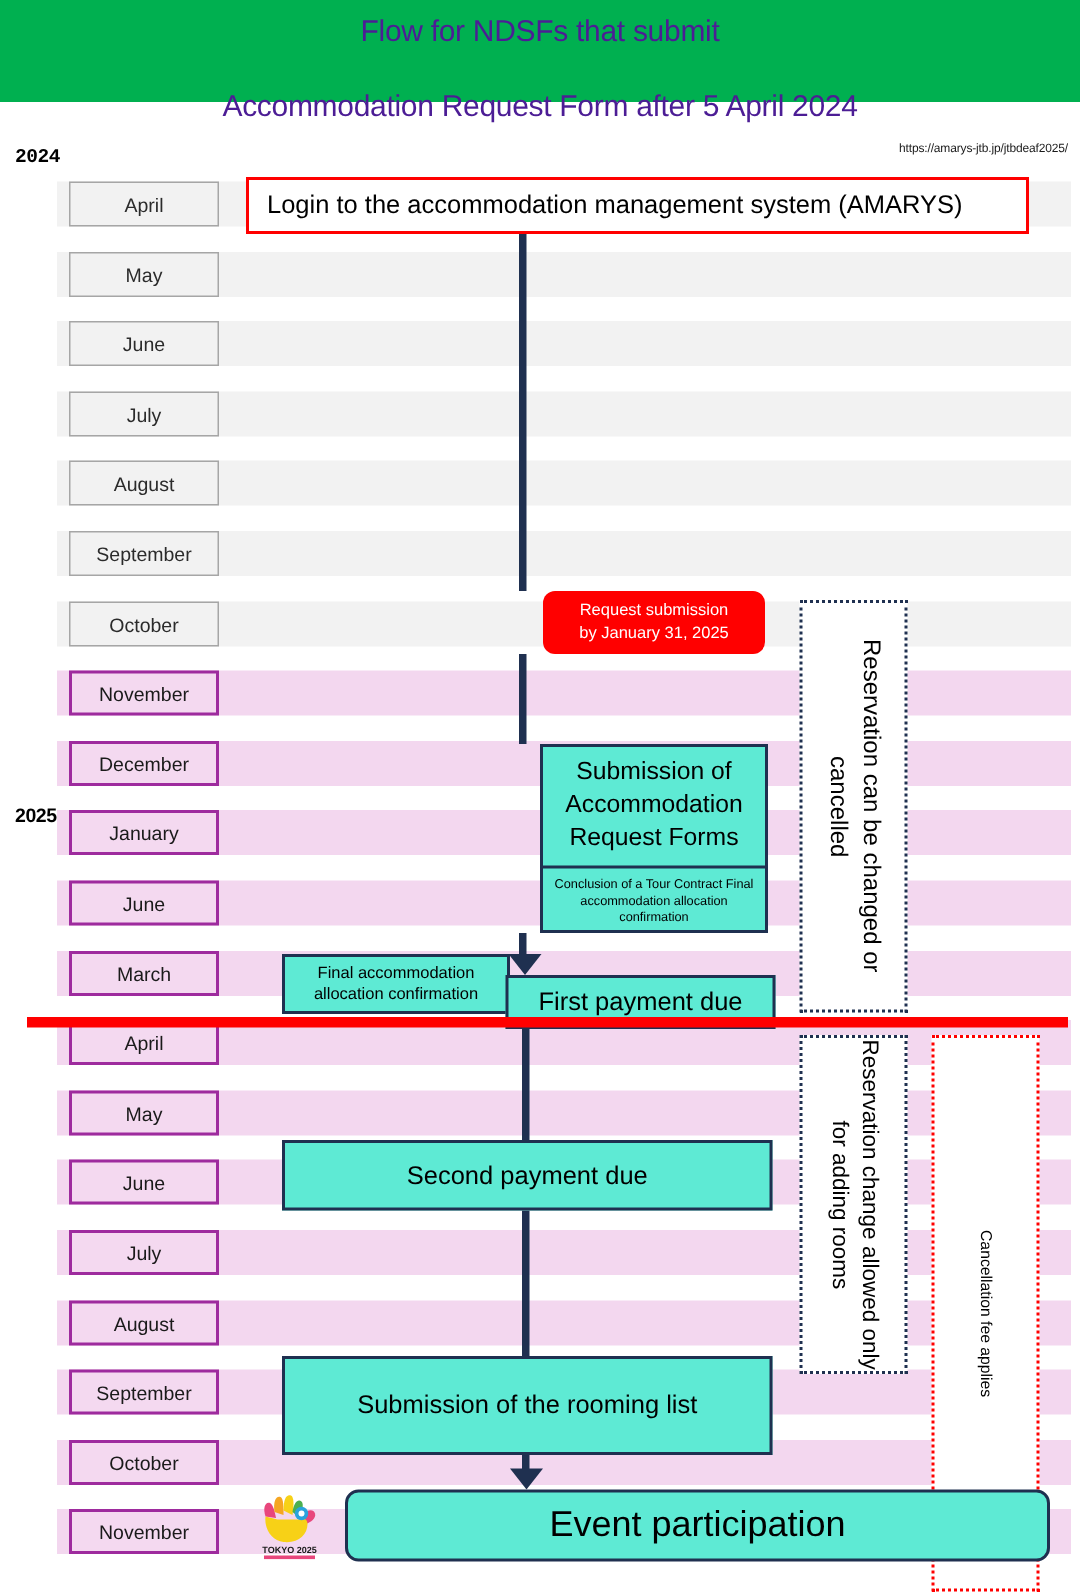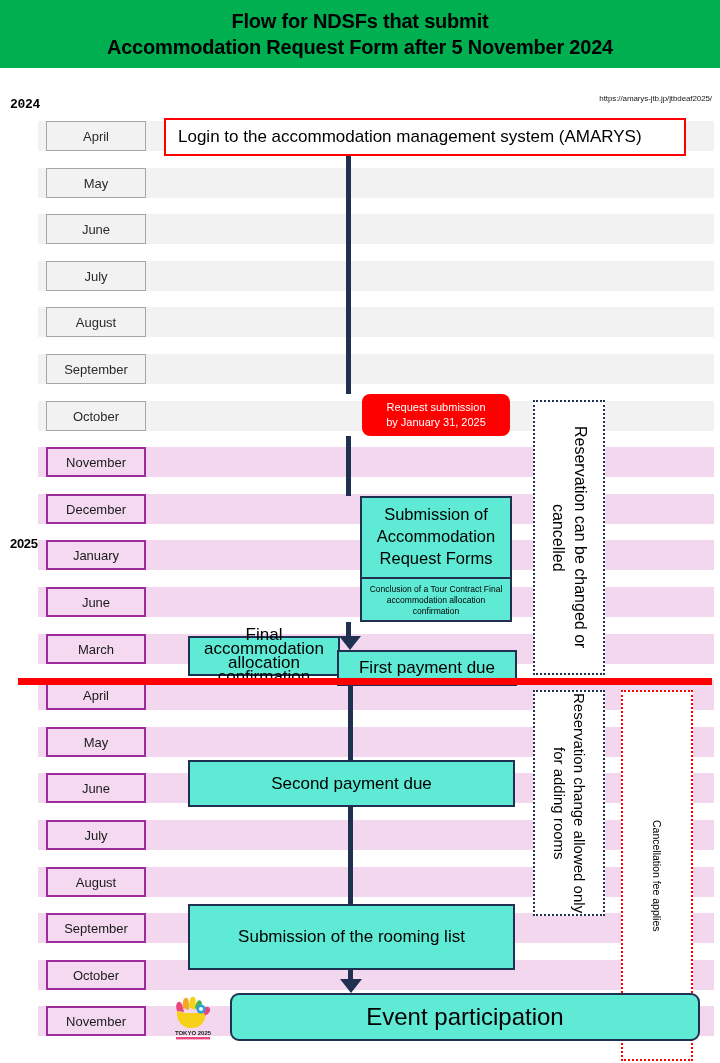--- a/index.html
+++ b/index.html
@@ -18,26 +18,27 @@
   
   .banner {
     position: absolute; left: 0; top: 0;
     width: 720px; height: 68px;
     background: #00B050;
     display: flex; flex-direction: column;
     align-items: center; justify-content: center;
     gap: 1px;
   }
   .banner-line {
-    color: #000000;
-    font-weight: bold;
+    color: #4c1d95;
+    font-weight: normal;
     font-size: 20px;
     line-height: 25px;
     letter-spacing: -0.2px;
     white-space: nowrap;
+    margin-top: 24px;
   }
 
   
   .year-label {
     position: absolute;
     font-size: 13px;
     font-weight: bold;
     color: #000;
     letter-spacing: -0.3px;
   }
@@ -142,21 +143,21 @@
   #submission-sub {
     width: 100%;
     border-top: 2px solid #1F3050;
     padding: 5px 4px;
     font-size: 8.5px;
     line-height: 11px;
   }
 
   #final-alloc-box {
     left: 188px; top: 636px; width: 152px; height: 40px;
-    font-size: 17px; line-height: 14px;
+    font-size: 11px; line-height: 14px;
     padding: 0 3px;
   }
 
   #first-payment-box {
     left: 337px; top: 650px; width: 180px; height: 36px;
     font-size: 17px;
   }
 
   #second-payment-box {
     left: 188px; top: 760px; width: 327px; height: 47px;
@@ -216,21 +217,21 @@
     left: 170px; top: 991px; width: 46px; height: 50px;
   }
 </style>
 </head>
 <body>
 
 <div id="page">
 
   <div class="banner">
     <div class="banner-line">Flow for NDSFs that submit</div>
-    <div class="banner-line">Accommodation Request Form after 5 November 2024</div>
+    <div class="banner-line">Accommodation Request Form after 5 April 2024</div>
   </div>
 
   <div class="url-text">https://amarys-jtb.jp/jtbdeaf2025/</div>
 
   <div class="year-label" style="left:10px; top:97px;font-family:Liberation Mono, monospace;">2024</div>
   <div class="year-label" style="left:10px; top:536px;">2025</div>
 
   <div id="timeline-layer">
       <div class="row-stripe y2024" style="top: 121px;"></div>
       <div class="month-chip" style="top: 121px;">April</div>

